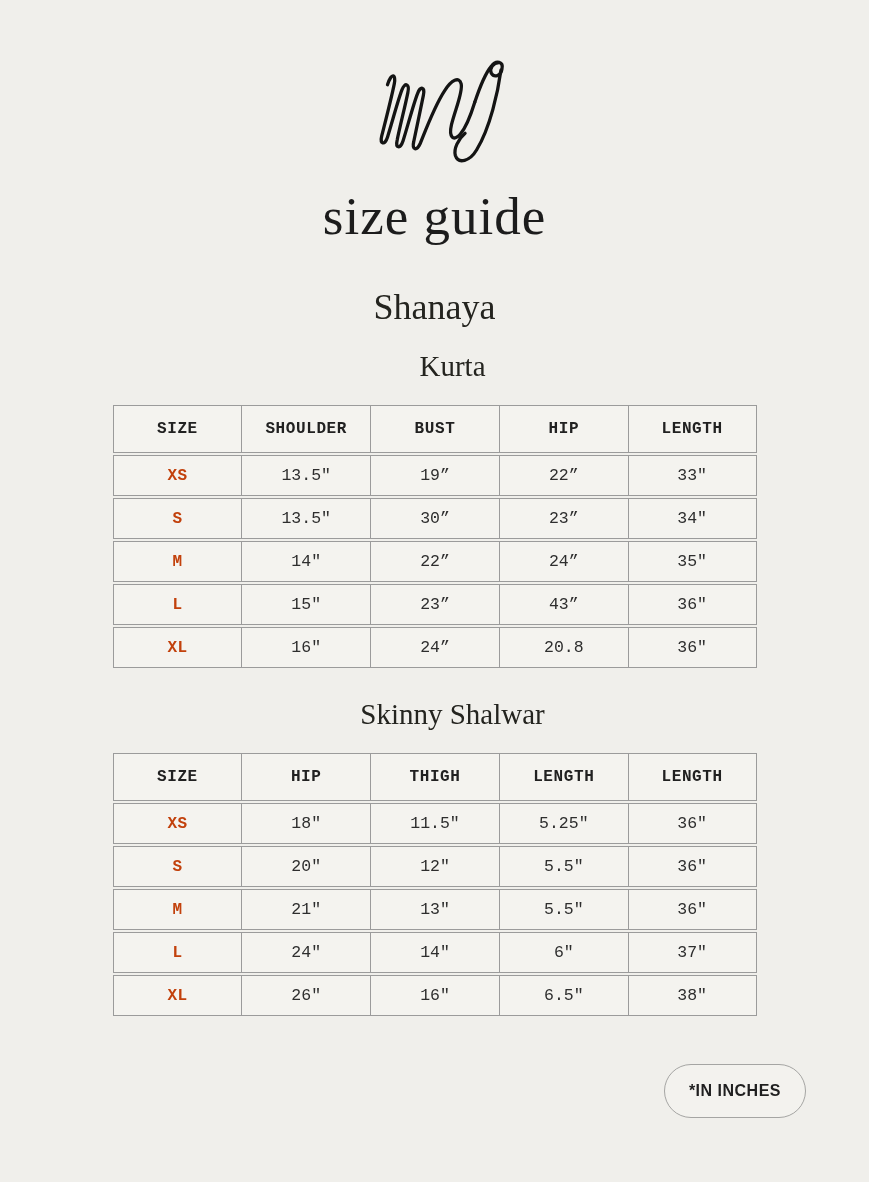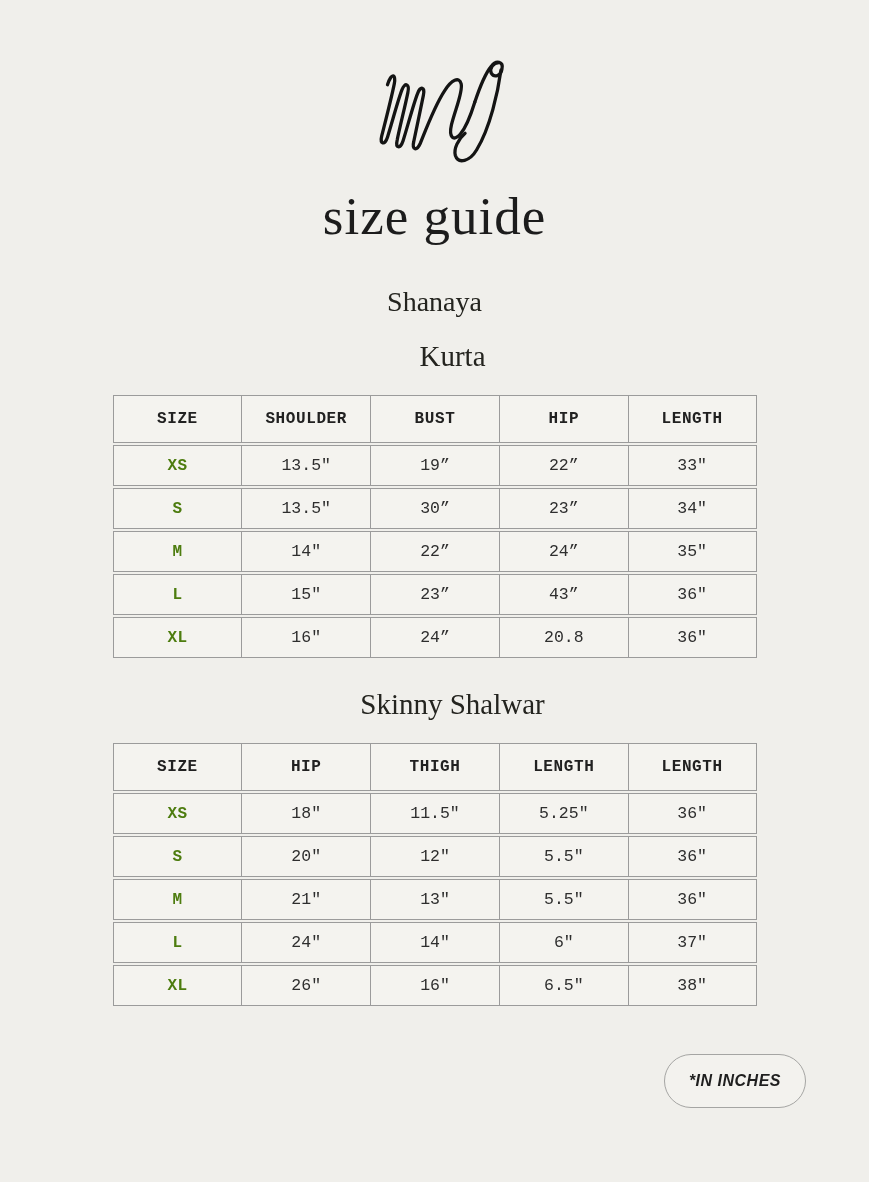--- a/index.html
+++ b/index.html
@@ -32,21 +32,21 @@
     font-family: "Liberation Serif", "DejaVu Serif", serif;
     font-weight: 500;
     font-size: 53px;
     letter-spacing: 1px;
     color: #1c1c1c;
   }
   .product-name {
     margin: 40px 0 12px 0;
     font-family: "Liberation Serif", "DejaVu Serif", serif;
     font-weight: 400;
-    font-size: 28px;
+    font-size: 36px;
     color: #24241f;
   }
   .table-heading {
     margin: 22px 0 0 0;
     font-family: "Liberation Serif", "DejaVu Serif", serif;
     font-weight: 400;
     font-size: 29px;
     color: #24241f;
     padding-left: 36px;
   }
@@ -83,21 +83,21 @@
     color: #212121;
   }
   table.size-table td {
     height: 39px;
     font-size: 16.5px;
     font-weight: 400;
     color: #2e2e2e;
   }
   table.size-table td.size-col {
     font-weight: 700;
-    color: #4d7c0f;
+    color: #c2410c;
     font-size: 16px;
     letter-spacing: 0.4px;
   }
   .footnote-row {
     width: 869px;
     margin-top: 46px;
     display: flex;
     justify-content: flex-end;
     padding-right: 63px;
     box-sizing: border-box;
@@ -108,21 +108,20 @@
     justify-content: center;
     height: 52px;
     padding: 0 24px;
     border: 1.5px solid #a5a5a3;
     border-radius: 28px;
     background: #f3f2ee;
     font-size: 16px;
     font-weight: 700;
     letter-spacing: 0.5px;
     color: #1f1f1f;
-    font-style: italic;
   }
 </style>
 </head>
 <body>
 
 <div class="page">
 
   <div class="logo">
     <svg width="170" height="128" viewBox="0 0 170 132" aria-hidden="true">
       <g fill="none" stroke="#141414" stroke-width="3.4" stroke-linecap="round" stroke-linejoin="round">

